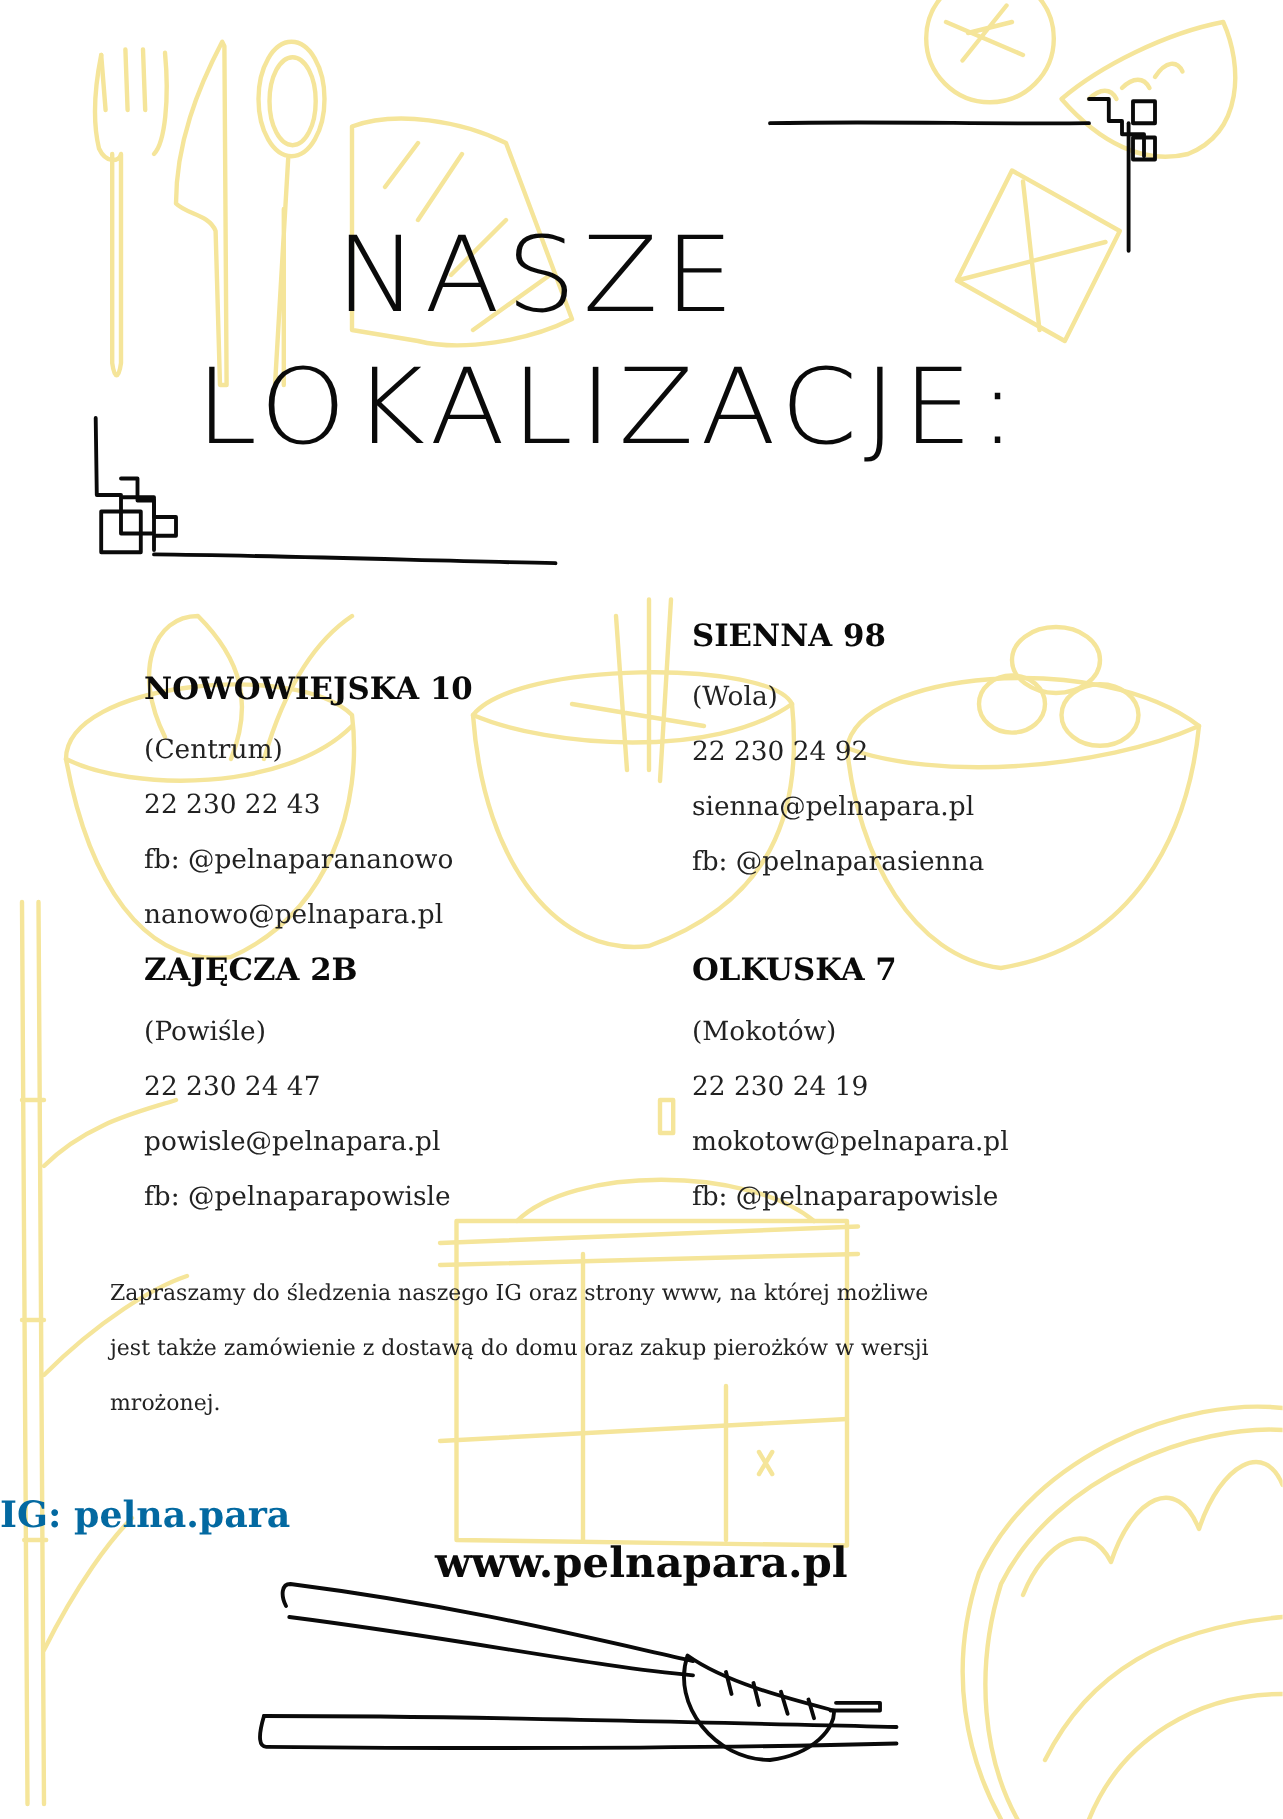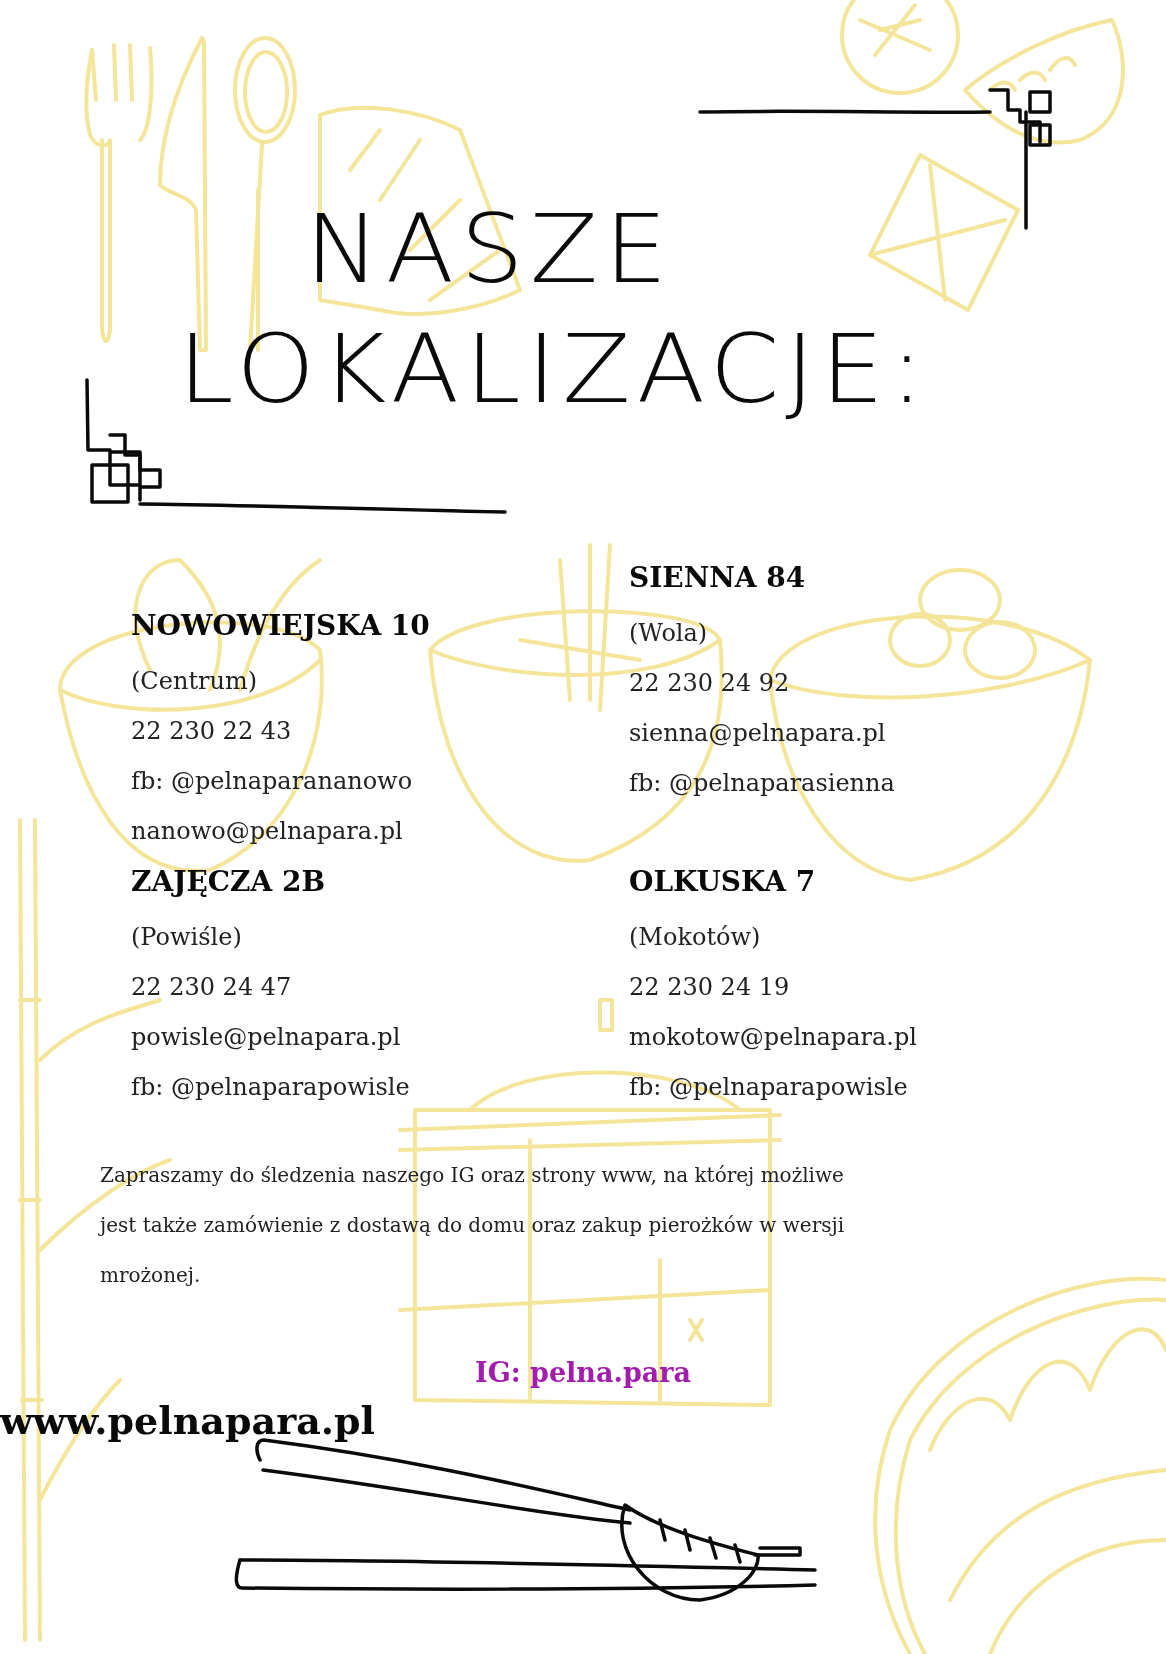--- a/index.html
+++ b/index.html
@@ -26,22 +26,22 @@
     .loc .line { font-size: 24px; line-height: 50px; font-weight: normal; color: #222; }
     #loc1 { left: 131px; top: 562px; margin-top: 48px; }
     #loc2 { left: 629px; top: 562px; }
     #loc3 { left: 131px; top: 866px; }
     #loc4 { left: 629px; top: 866px; }
 
     .promo {
       position: absolute; left: 100px; top: 1150px; width: 966px;
       text-align: left; font-size: 20px; line-height: 50px; color: #222;
     }
-    .ig { position: absolute; left: 0; width: 1166px; top: 1357px; text-align: center; font-weight: bold; font-size: 27px; color: #a21caf; }
-    .www { position: absolute; left: 0; width: 1166px; top: 1398px; font-weight: bold; font-size: 38px; color: #0a0a0a; }
+    .ig { position: absolute; left: 0; width: 1166px; top: 1357px; font-weight: bold; font-size: 33px; color: #0369a1; }
+    .www { position: absolute; left: 0; width: 1166px; top: 1398px; text-align: center; font-weight: bold; font-size: 38px; color: #0a0a0a; }
   </style>
 </head>
 <body>
 
 <svg class="bg" viewBox="0 0 1166 1654" xmlns="http://www.w3.org/2000/svg">
 
   <g>
     <path class="y" d="M92 50 C86 80 84 110 90 135 C96 148 108 148 110 140 L110 330 C108 345 104 345 102 330 L102 140"></path>
     <path class="y" d="M92 50 L96 100 M114 45 L116 100 M130 45 L132 100 M150 48 C154 90 150 130 140 140"></path>
   </g>
@@ -142,21 +142,21 @@
 
 <div class="loc" id="loc1">
   <div class="name">NOWOWIEJSKA 10</div>
   <div class="line">(Centrum)</div>
   <div class="line">22 230 22 43</div>
   <div class="line">fb: @pelnaparananowo</div>
   <div class="line">nanowo@pelnapara.pl</div>
 </div>
 
 <div class="loc" id="loc2">
-  <div class="name">SIENNA 84</div>
+  <div class="name">SIENNA 98</div>
   <div class="line">(Wola)</div>
   <div class="line">22 230 24 92</div>
   <div class="line">sienna@pelnapara.pl</div>
   <div class="line">fb: @pelnaparasienna</div>
 </div>
 
 <div class="loc" id="loc3">
   <div class="name">ZAJĘCZA 2B</div>
   <div class="line">(Powiśle)</div>
   <div class="line">22 230 24 47</div>

